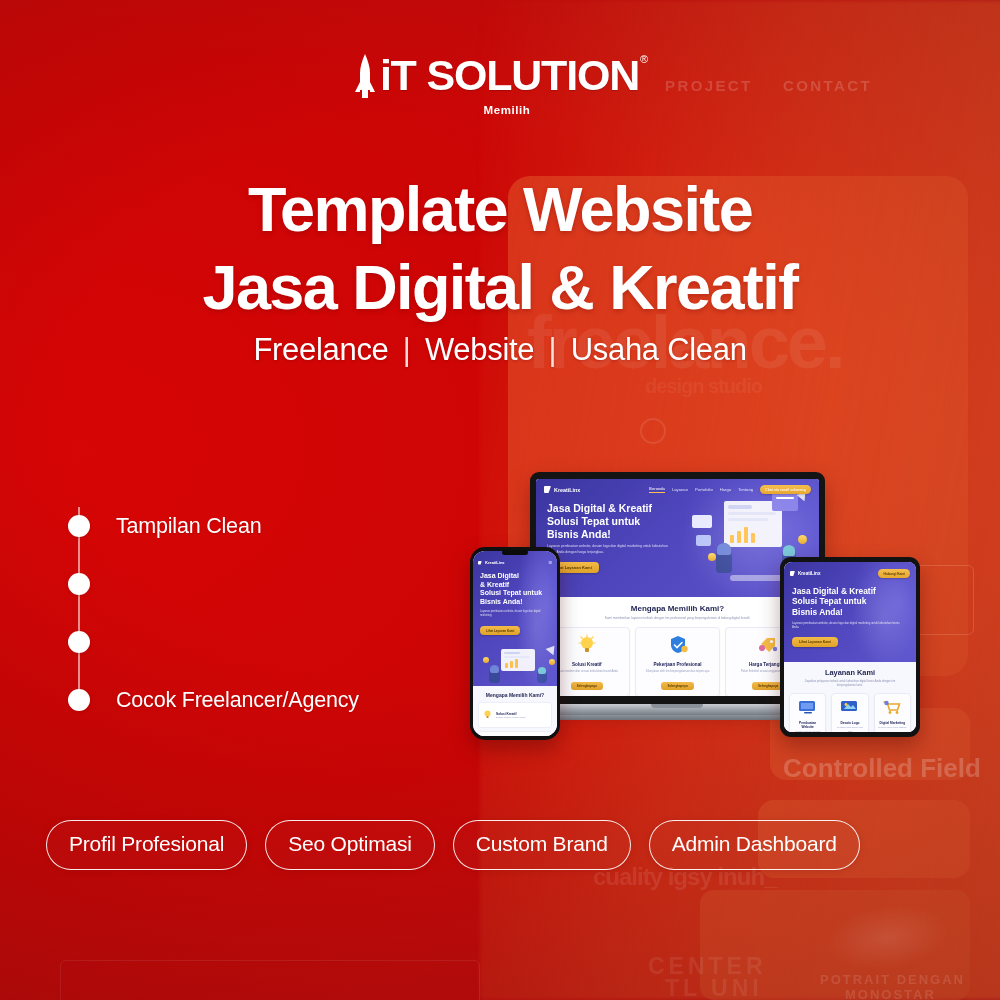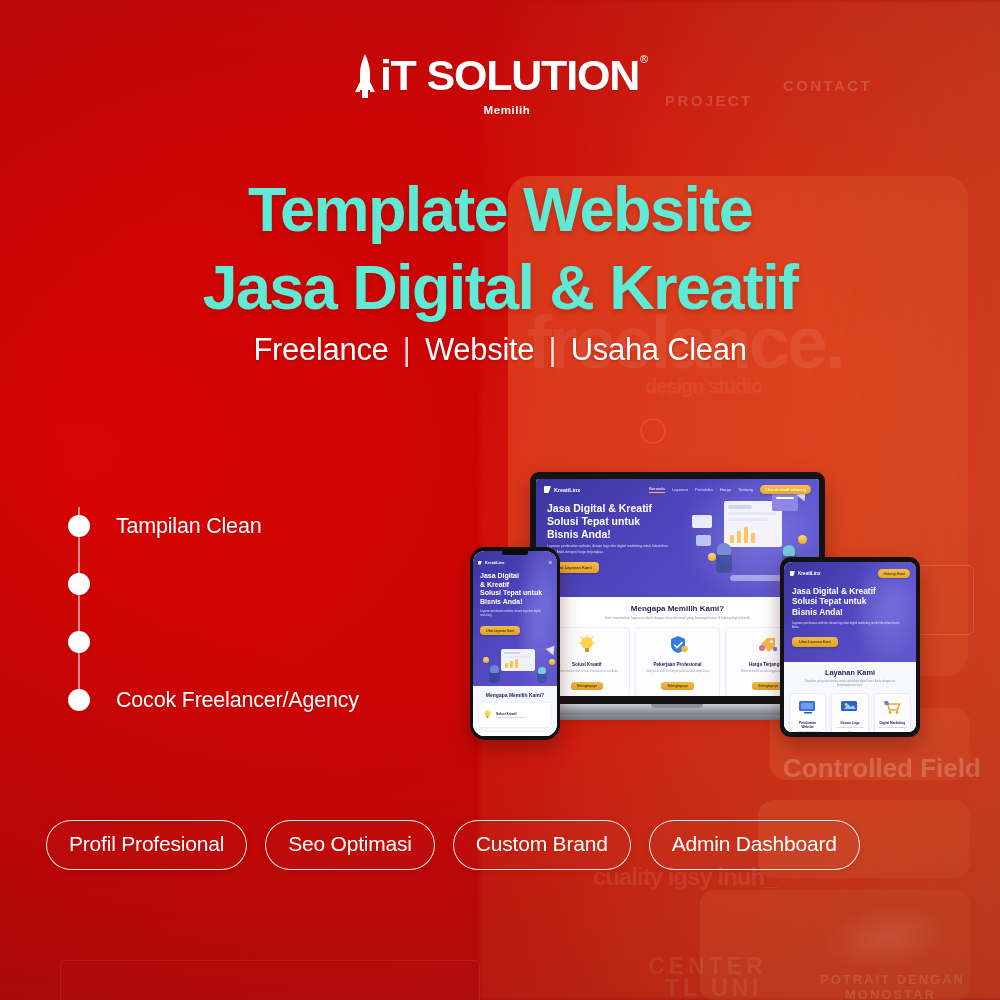--- a/index.html
+++ b/index.html
@@ -85,21 +85,21 @@
   }
   .logo-reg { font-size:11px; color:#fff; line-height:14px; margin-left:1px; }
   .logo-sub {
     font-size:11.5px; font-weight:700; color:#fff; letter-spacing:0.6px;
     margin-top:4px; margin-left:14px;
   }
 
   
   #hero { position:absolute; left:0; right:0; top:170px; text-align:center; z-index:6; }
   #hero .h-line {
-    font-size:63px; font-weight:700; color:#5eead4; line-height:78px;
+    font-size:63px; font-weight:700; color:#ffffff; line-height:78px;
     letter-spacing:-1.6px;
     text-shadow:0 2px 5px rgba(110,0,0,0.30);
   }
   #hero .h-sub {
     margin-top:6px;
     font-size:31px; font-weight:400; color:#fff; letter-spacing:-0.3px;
     text-shadow:0 1px 3px rgba(110,0,0,0.30);
   }
   #hero .h-sub .sep { opacity:.85; padding:0 6px; }
 
@@ -255,21 +255,21 @@
   <div class="bg-base"></div>
   <div class="bg-card c1"></div>
   <div class="bg-orange-wash"></div>
   <div class="bg-card c2"></div>
   <div class="bg-card c3"></div>
   <div class="bg-card c4"></div>
   <div class="bg-outline o1"></div>
   <div class="bg-outline o2"></div>
   <div class="bg-vignette"></div>
 
-  <div class="ghost g-nav" style="left:665px; top:92px;">PROJECT</div>
+  <div class="ghost g-nav" style="left:665px; top:77px;">PROJECT</div>
   <div class="ghost g-nav" style="left:783px; top:77px;">CONTACT</div>
   <div class="ghost g-freelance" style="left:527px; top:300px;">freelance.</div>
   <div class="ghost g-sub" style="left:645px; top:375px;">design studio</div>
   <div class="ghost-circle" style="left:640px; top:418px;"></div>
   <div class="ghost g-field" style="left:783px; top:753px;">Controlled Field</div>
   <div class="ghost g-scribble" style="left:593px; top:863px;">cuality igsy inuh_</div>
   <div class="ghost g-bottomA" style="left:648px; top:953px;">CENTER</div>
   <div class="ghost g-bottomA" style="left:665px; top:975px;">TL   UNI</div>
   <div class="ghost g-bottomB" style="left:820px; top:972px;">POTRAIT DENGAN</div>
   <div class="ghost g-bottomB" style="left:845px; top:987px;">MONOSTAR</div>

